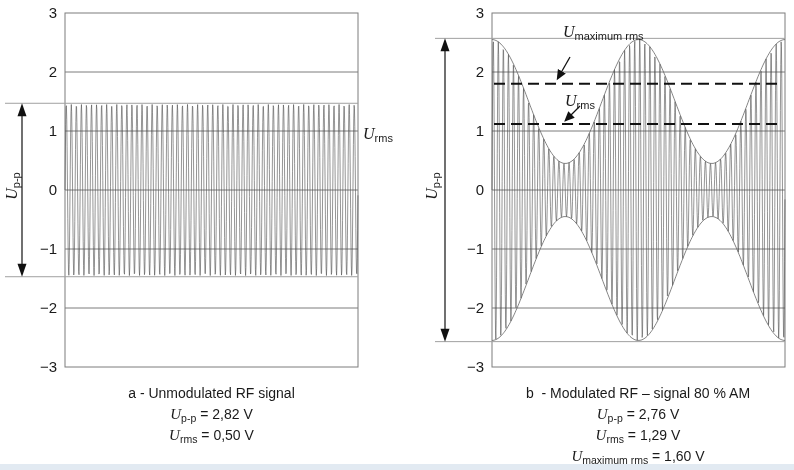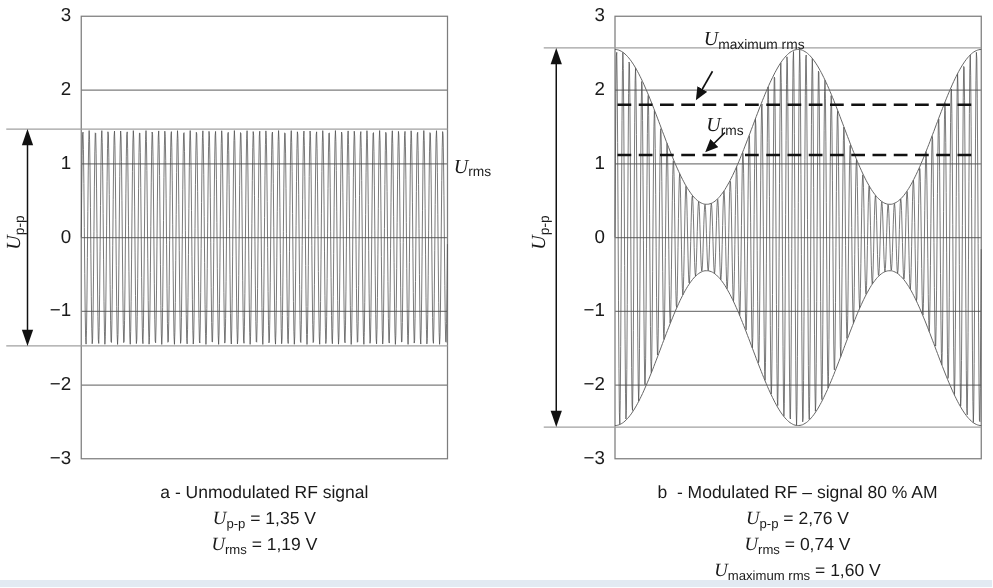--- a/index.html
+++ b/index.html
@@ -116,28 +116,28 @@
   <span class="ulabel" style="left:363px; top:125px;"><i>U</i><sub>rms</sub></span>
 
   <span class="ulabel rot" style="left:412px; top:177px;"><i>U</i><sub>p-p</sub></span>
 
   <span class="ulabel" style="left:527px; top:23px;margin-left:36px;"><i>U</i><sub>maximum rms</sub></span>
 
   <span class="ulabel" style="left:565px; top:92px;"><i>U</i><sub>rms</sub></span>
 
   <div class="caption" style="left:65px; top:383px; width:293px;">
     <div class="cap-line">a - Unmodulated RF signal</div>
-    <div class="cap-line"><i>U</i><sub>p-p</sub><span> = 1,35 V</span></div>
-    <div class="cap-line"><i>U</i><sub>rms</sub><span> = 1,19 V</span></div>
+    <div class="cap-line"><i>U</i><sub>p-p</sub><span> = 2,82 V</span></div>
+    <div class="cap-line"><i>U</i><sub>rms</sub><span> = 0,50 V</span></div>
   </div>
 
   <div class="caption" style="left:473px; top:383px; width:330px;">
     <div class="cap-line">b  - Modulated RF – signal 80 % AM</div>
     <div class="cap-line"><i>U</i><sub>p-p</sub><span> = 2,76 V</span></div>
-    <div class="cap-line"><i>U</i><sub>rms</sub><span> = 0,74 V</span></div>
+    <div class="cap-line"><i>U</i><sub>rms</sub><span> = 1,29 V</span></div>
     <div class="cap-line"><i>U</i><sub>maximum rms</sub><span> = 1,60 V</span></div>
   </div>
 
   <div class="footer-bar" style="background: rgb(226, 234, 242);"></div>
 <span class="ytick" style="left: 25px; top: 4px;">3</span>
     <span class="ytick" style="left: 25px; top: 63px;">2</span>
     <span class="ytick" style="left: 25px; top: 122px;">1</span>
     <span class="ytick" style="left: 25px; top: 181px;">0</span>
     <span class="ytick" style="left: 25px; top: 240px;">−1</span>
     <span class="ytick" style="left: 25px; top: 299px;">−2</span>

